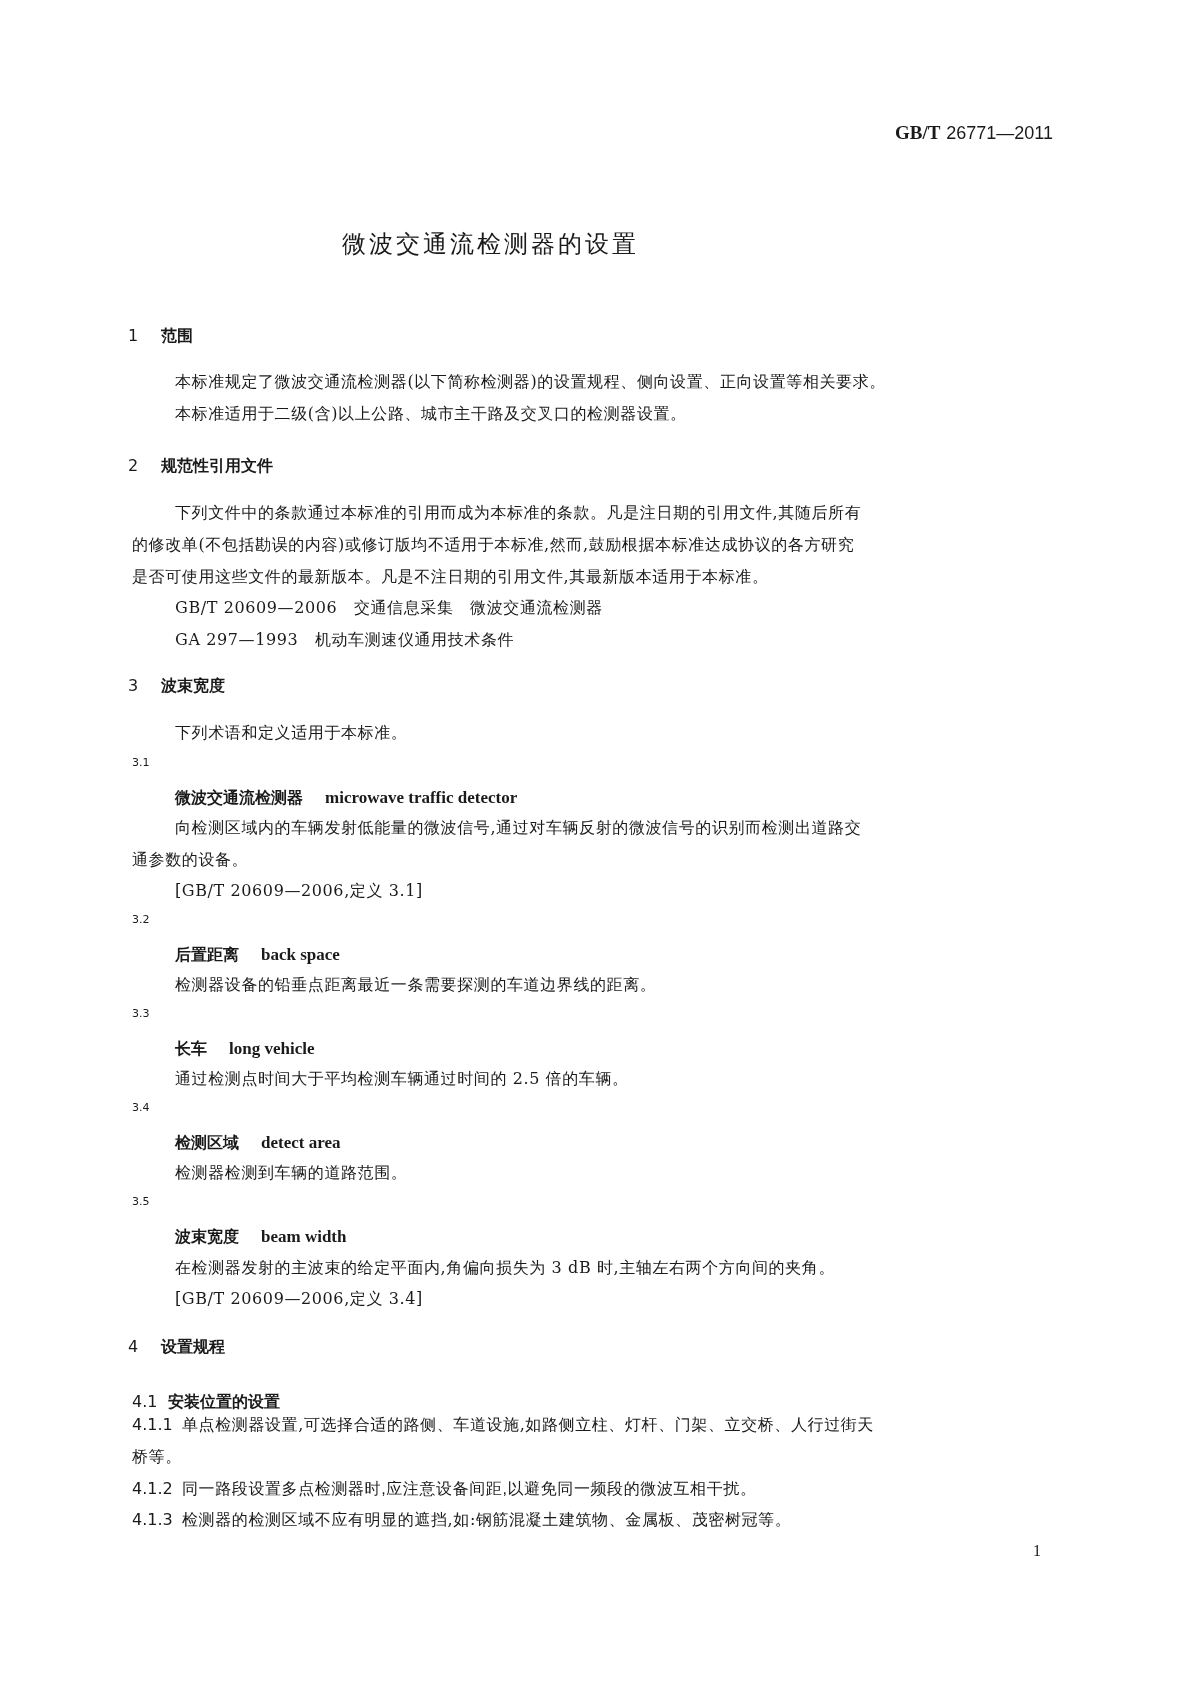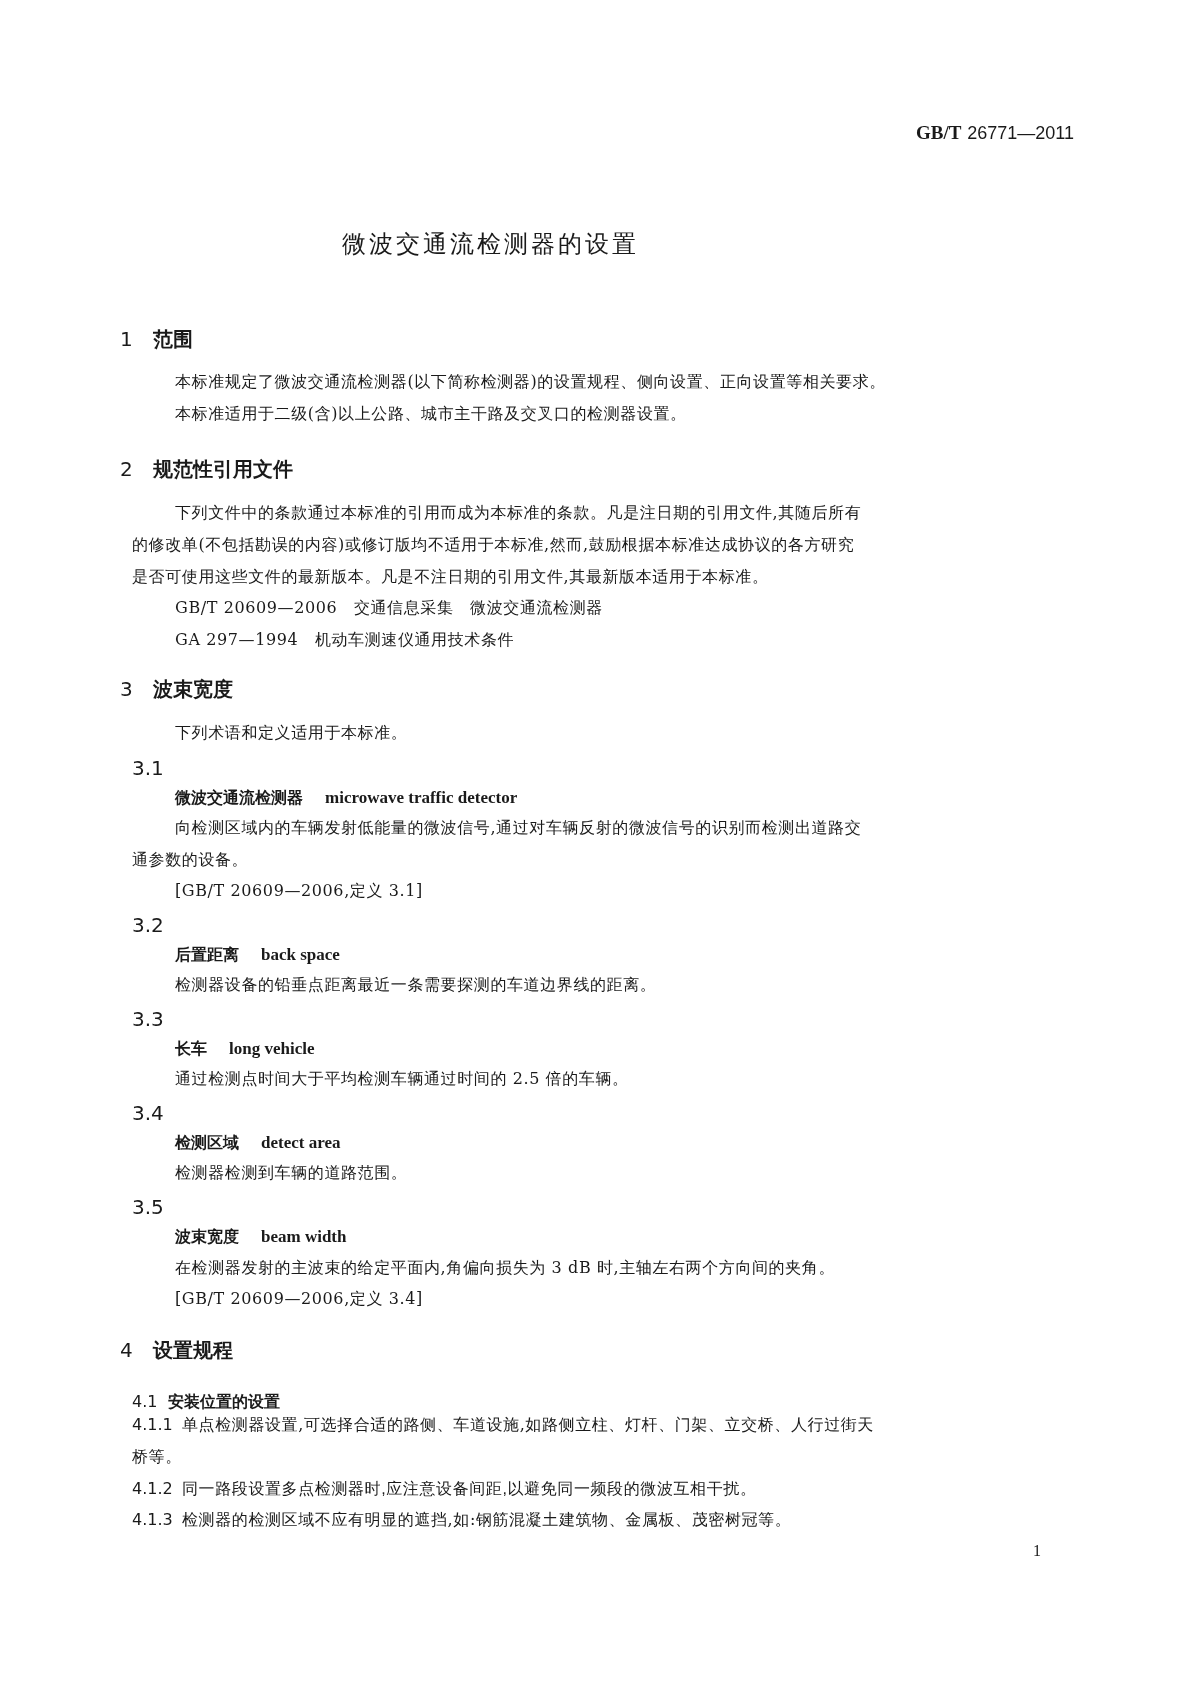--- a/index.html
+++ b/index.html
@@ -1,27 +1,27 @@
 <!DOCTYPE html>
 <html><head>
 <meta charset="utf-8">
 <style>
   html, body { margin: 0; padding: 0; background: #ffffff; }
   body { width: 1191px; height: 1684px; position: relative; overflow: hidden; color: #1a1a1a; font-family: "DejaVu Serif", serif; }
   .abs { position: absolute; white-space: nowrap; }
-  .std-no { right: 117px; top: 122px; font-size: 18px; }
+  .std-no { right: 138px; top: 122px; font-size: 18px; }
   .std-no .b { font-family: "Liberation Serif", serif; font-weight: bold; font-size: 19px; }
   .std-no .n { font-family: "Liberation Sans", sans-serif; font-size: 18px; }
   .doc-title { left: 0; width: 981px; text-align: center; top: 228px; font-family: "DejaVu Sans", sans-serif; font-size: 24px; letter-spacing: 3px; }
-  .h1 { left: 120px; font-family: "DejaVu Sans", sans-serif; font-size: 20px; font-weight: bold; }
+  .h1 { left: 128px; font-family: "DejaVu Sans", sans-serif; font-size: 16px; font-weight: bold; }
   .h1 .num { display: inline-block; width: 33px; font-weight: normal; }
   .p { font-size: 16px; letter-spacing: 0.6px; }
   .ind { left: 175px; }
   .left { left: 132px; }
-  .clause-num { left: 132px; font-family: "DejaVu Sans", sans-serif; font-size: 20px; }
+  .clause-num { left: 132px; font-family: "DejaVu Sans", sans-serif; font-size: 11px; }
   .term { left: 175px; font-family: "DejaVu Sans", sans-serif; font-size: 16px; font-weight: bold; }
   .term .en { font-family: "Liberation Serif", serif; font-weight: bold; font-size: 17px; margin-left: 22px; }
   .sub { left: 132px; font-family: "DejaVu Sans", sans-serif; font-size: 16px; }
   .sub .num { display: inline-block; width: 50px; }
   .sub.b { font-weight: bold; }
   .sub.b .num { width: 36px; font-weight: normal; margin-top: 8px; }
   .page-no { left: 1033px; top: 1542px; font-family: "Liberation Serif", serif; font-size: 16px; }
 </style>
 </head>
 <body>
@@ -42,21 +42,21 @@
 <div class="abs h1" style="top:456px">
   <span class="num">2</span><span>规范性引用文件</span>
 </div>
 <div class="abs p ind" style="top:503px">下列文件中的条款通过本标准的引用而成为本标准的条款。凡是注日期的引用文件,其随后所有</div>
 <div class="abs p left" style="top:535px">的修改单(不包括勘误的内容)或修订版均不适用于本标准,然而,鼓励根据本标准达成协议的各方研究</div>
 <div class="abs p left" style="top:567px">是否可使用这些文件的最新版本。凡是不注日期的引用文件,其最新版本适用于本标准。</div>
 <div class="abs p ind" style="top:598px">
   <span>GB/T 20609—2006</span>　<span>交通信息采集　微波交通流检测器</span>
 </div>
 <div class="abs p ind" style="top:630px">
-  <span>GA 297—1994</span>　<span>机动车测速仪通用技术条件</span>
+  <span>GA 297—1993</span>　<span>机动车测速仪通用技术条件</span>
 </div>
 
 <div class="abs h1" style="top:676px">
   <span class="num">3</span><span>波束宽度</span>
 </div>
 <div class="abs p ind" style="top:723px">下列术语和定义适用于本标准。</div>
 
 <div class="abs clause-num" style="top:756px">3.1</div>
 <div class="abs term" style="top:788px">
   <span>微波交通流检测器</span><span class="en">microwave traffic detector</span>

